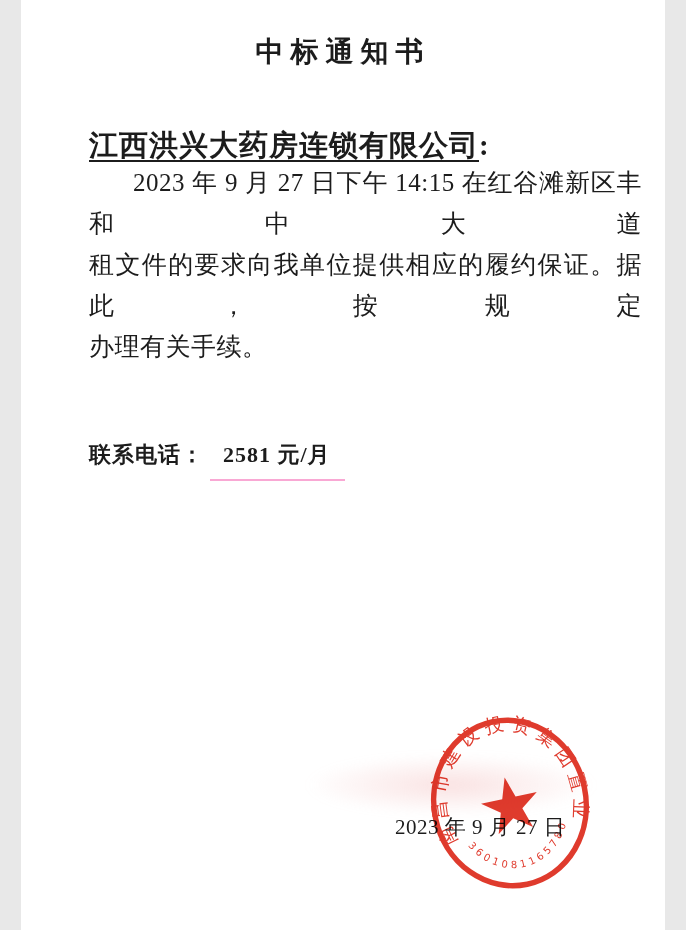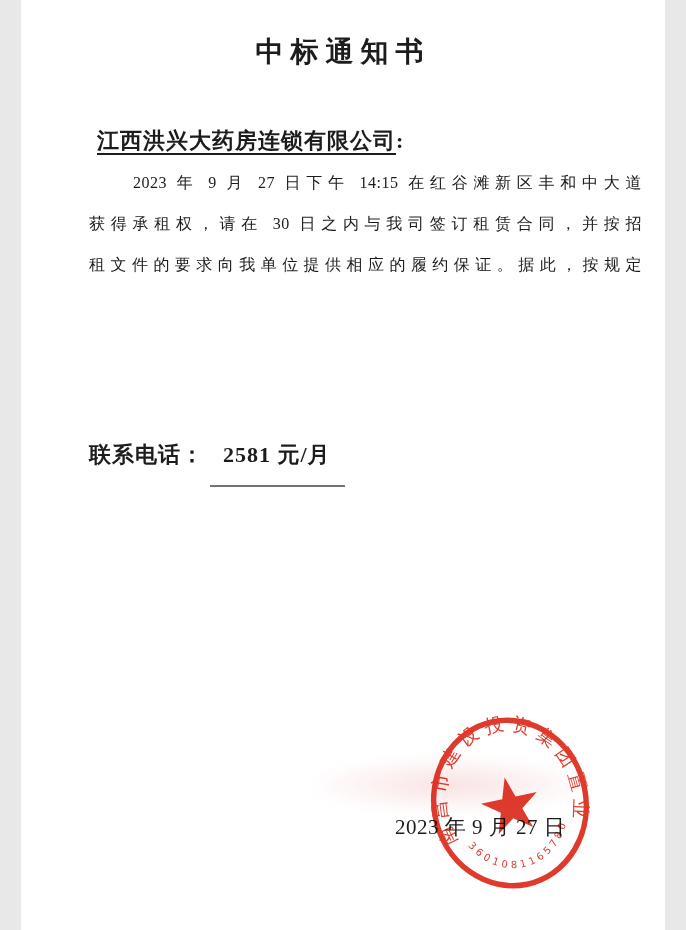--- a/index.html
+++ b/index.html
@@ -17,29 +17,29 @@
   .title {
     top:33px; left:0; width:100%;
     margin:0;
     text-align:center;
     font-size:28px;
     font-weight:bold;
     letter-spacing:7px;
   }
 
   .salutation {
-    top:126px; left:76px;
-    font-size:22px;
+    top:126px; left:68px;
+    font-size:29px;
     font-weight:bold;
     letter-spacing:1px;
   }
 
   .para {
     left:68px; width:553px;
-    font-size:16px;
+    font-size:25px;
     line-height:41px;
     letter-spacing:0.5px;
   }
   .p1 { top:162px; }
   .p2 { top:523px; }
 
   .jline { text-align:justify; text-align-last:justify; }
   .indent { text-indent:44px; }
 
   .b { font-weight:bold; }
@@ -49,22 +49,22 @@
     text-decoration-thickness:2px;
   }
 
   .result {
     top:440px; left:68px;
     font-size:22px;
     font-weight:bold;
     letter-spacing:1px;
   }
   .result-value {
-    border-bottom:2px solid #737373;
-    padding:0 14px 18px 13px;
+    border-bottom:2px solid #f9a8d4;
+    padding:0 14px 12px 13px;
     margin-left:6px;
   }
 
   .sig  { top:770px; left:221px; font-size:21px; letter-spacing:0.5px; }
   .date { top:813px; left:374px; font-size:21px; letter-spacing:0.5px; }
 
   .smudge {
     top:755px; left:285px;
     width:290px; height:60px;
     background:radial-gradient(closest-side, rgba(238,165,165,0.32), rgba(238,165,165,0));
@@ -83,22 +83,22 @@
 <body>
 
 <div class="page">
 
   <h1 class="abs title">中标通知书</h1>
 
   <div class="abs salutation"><span class="u">江西洪兴大药房连锁有限公司</span><span>:</span></div>
 
   <div class="abs para p1">
     <div class="jline indent">2023 年 9 月 27 日下午 14:15 在红谷滩新区丰和中大道</div>
-    <div class="jline">获得承租权，请在 30 日之内与我司签订租赁合同，并按招</div>
     <div class="jline">租文件的要求向我单位提供相应的履约保证。据此，按规定</div>
+    <div>办理有关手续。</div>
   </div>
 
   <div class="abs result"><span>联系电话：</span><span class="result-value">2581 元/月</span></div>
 
 
   <div class="abs smudge"></div>
 
   <div class="abs date">2023 年 9 月 27 日</div>
 
   <svg class="abs stamp" width="196" height="206" viewBox="-98 -103 196 206" xmlns="http://www.w3.org/2000/svg">

